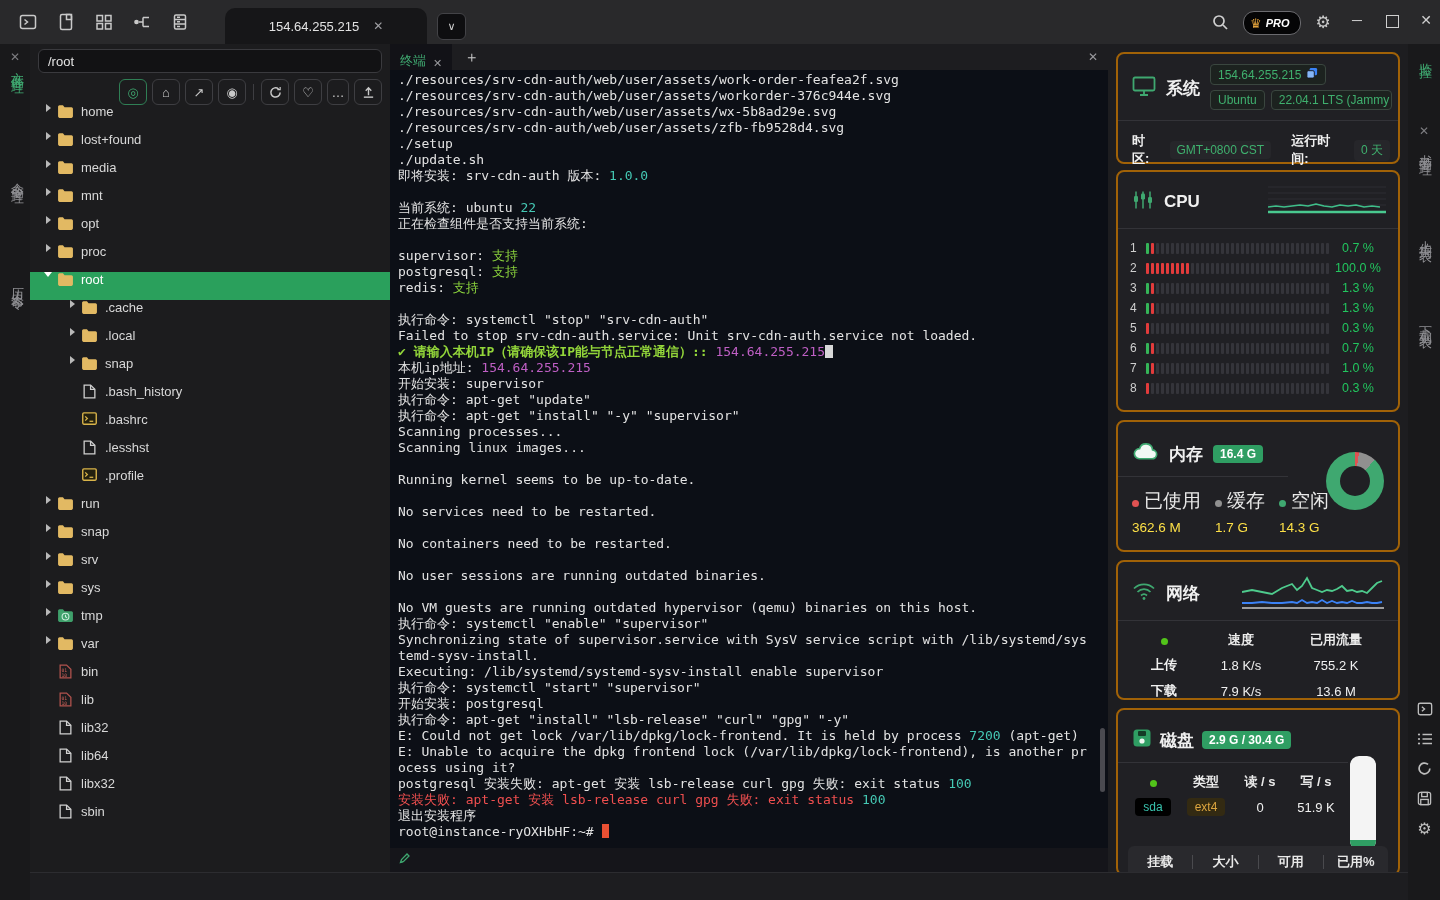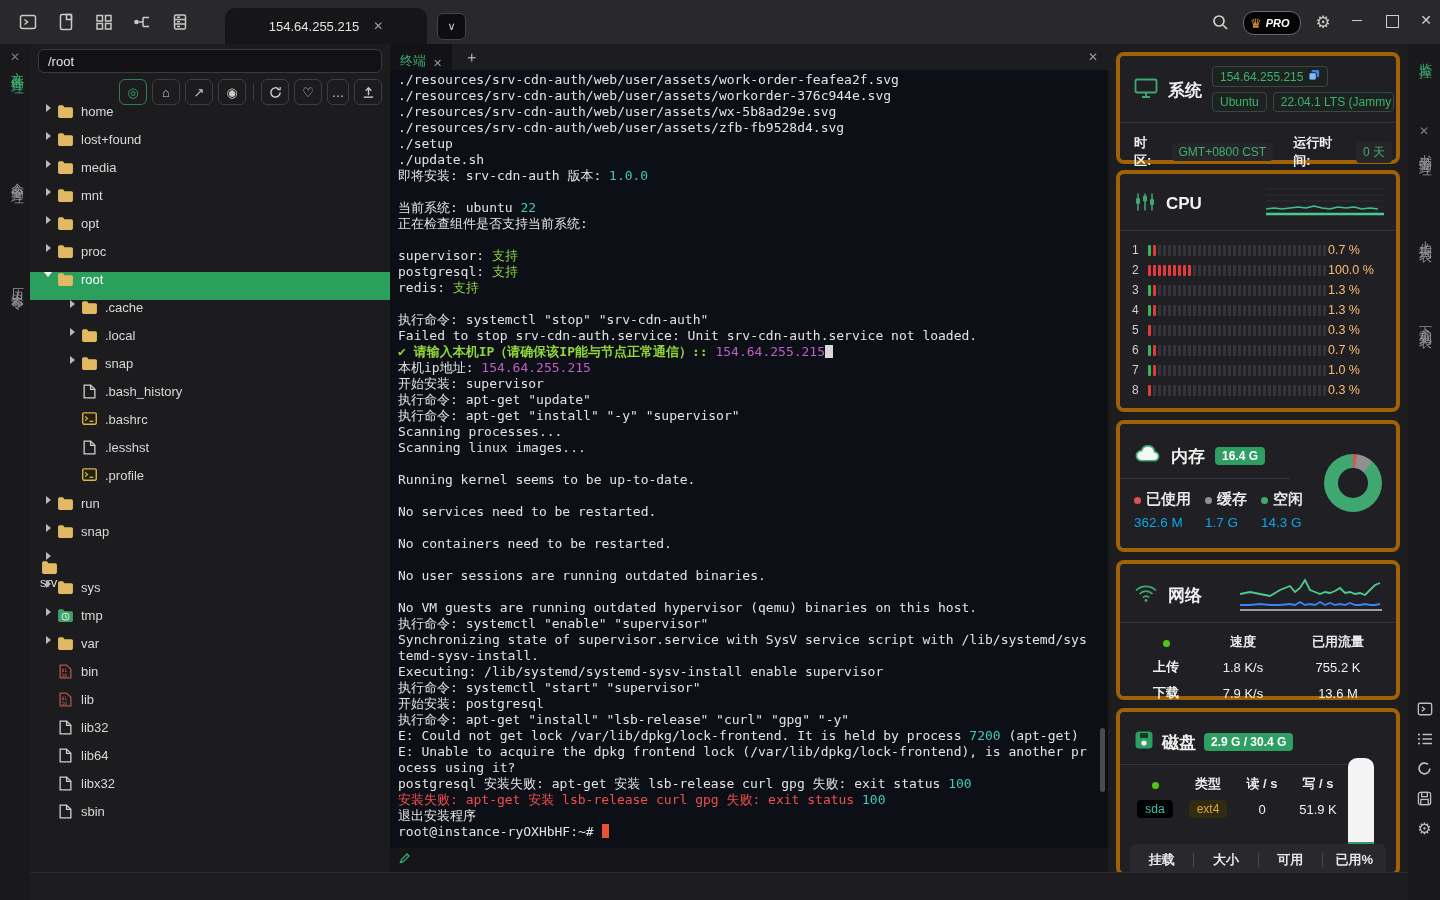--- a/index.html
+++ b/index.html
@@ -50,37 +50,37 @@
   #tclose{position:absolute;right:10px;color:#9a9a9e;font-size:12px}
   #termout{position:absolute;left:8px;top:28px;width:702px;height:776px;font-family:"DejaVu Sans Mono","Liberation Mono",monospace;
     font-size:13px;line-height:16px;color:#e3e3e3;white-space:pre;overflow:hidden}
   .t-c{color:#45c8b4}.t-g{color:#8ad13c}.t-gb{color:#93d63a;font-weight:bold}.t-m{color:#bf5fc4}.t-r{color:#ef4f4f}
   .curblock{display:inline-block;width:8px;height:13px;background:#d8d8d8;vertical-align:-2px}
   .curbar{display:inline-block;width:7px;height:14px;background:#ea5033;vertical-align:-2px}
   #termminibar{position:absolute;left:0;top:804px;width:718px;height:24px;background:#15151a;display:flex;align-items:center;padding-left:8px;box-sizing:border-box}
   #tscroll{position:absolute;right:3px;top:684px;width:5px;height:64px;background:#4a4a50;border-radius:3px}
   
   #monitor{left:1108px;top:44px;width:300px;height:856px;background:#1d1d20;overflow:hidden}
-  .card{position:absolute;left:8px;width:284px;background:#202024;border:4px solid #a16207;border-radius:8px;box-sizing:border-box}
+  .card{position:absolute;left:8px;width:284px;background:#202024;border:2px solid #a16207;border-radius:8px;box-sizing:border-box}
   .cardtitle{font-size:17px;font-weight:bold;color:#f0f0f0}
   .divline{height:1px;background:#333338}
   .badge{display:inline-flex;align-items:center;gap:5px;border:1px solid #3a463f;background:#1c221f;color:#3fb06e;
     font-size:12px;border-radius:4px;padding:2px 7px;white-space:nowrap}
   .badge.fill{background:#2f9e63;color:#fff;border:none;font-weight:bold}
   .badge.dim{background:#26262a;border:none;color:#3fb06e}
   .cpurow{display:flex;align-items:center;height:20px;padding:0 12px}
   .cnum{width:16px;font-size:12px;color:#cfcfcf}
   .cbar{flex:1;display:flex;gap:2px;align-items:center;overflow:hidden}
   .seg{width:3px;height:11px;border-radius:1px;background:#34343a;flex:none}
   .seg.g{background:#35b558}.seg.r{background:#e23b3b}
-  .cpct{width:56px;text-align:left;font-size:12.5px;color:#fdba74}
+  .cpct{width:56px;text-align:center;font-size:12.5px;color:#22c55e}
   .dot{display:inline-block;width:7px;height:7px;border-radius:50%}
   .memcol{display:inline-block;text-align:left;margin-right:14px}
-  .memcol .lab{font-size:15px;color:#e8e8e8;font-weight:bold}
-  .memcol .val{font-size:13.5px;color:#0ea5e9;margin-top:6px}
+  .memcol .lab{font-size:19px;color:#e8e8e8;font-weight:normal}
+  .memcol .val{font-size:13.5px;color:#fde047;margin-top:6px}
   #donut{position:absolute;right:14px;top:30px;width:58px;height:58px;border-radius:50%}
   #donut::after{content:"";position:absolute;left:14px;top:14px;width:30px;height:30px;border-radius:50%;background:#202024}
   table.mon{border-collapse:collapse;font-size:13px;color:#f0f0f0}
   table.mon th{font-weight:bold;color:#eaeaea;padding:3px 0}
   table.mon td{padding:4px 0;text-align:center}
   #gauge{position:absolute;right:22px;top:46px;width:26px;height:94px;background:#f4f4f4;border-radius:9px;overflow:hidden}
   #gaugefill{position:absolute;left:0;bottom:0;width:100%;background:#2f9e63}
   #mounthead{position:absolute;left:10px;right:10px;bottom:-4px;height:32px;background:#29292d;border-radius:6px;
     display:flex;align-items:center;font-size:13px;font-weight:bold;color:#e8e8e8}
   #mounthead span.col{flex:1;text-align:center}
@@ -356,21 +356,21 @@
           <span class="arw">
             <span class="ar-r"></span>
           </span>
           <span class="ticon">
             <svg viewBox="0 0 16 14" width="17" height="15">
               <path d="M1 2.5C1 1.7 1.6 1 2.4 1h3.2l1.5 2h6.5c.8 0 1.4.7 1.4 1.5v7c0 .8-.6 1.5-1.4 1.5H2.4C1.6 13 1 12.3 1 11.5z" fill="#e2b963"></path>
             </svg>
           </span>
           <span>snap</span>
         </div>
-        <div class="trow" style="padding-left: 10px; flex-direction: column;">
+        <div class="trow" style="padding-left: 10px;">
           <span class="arw">
             <span class="ar-r"></span>
           </span>
           <span class="ticon">
             <svg viewBox="0 0 16 14" width="17" height="15">
               <path d="M1 2.5C1 1.7 1.6 1 2.4 1h3.2l1.5 2h6.5c.8 0 1.4.7 1.4 1.5v7c0 .8-.6 1.5-1.4 1.5H2.4C1.6 13 1 12.3 1 11.5z" fill="#e2b963"></path>
             </svg>
           </span>
           <span>srv</span>
         </div>

